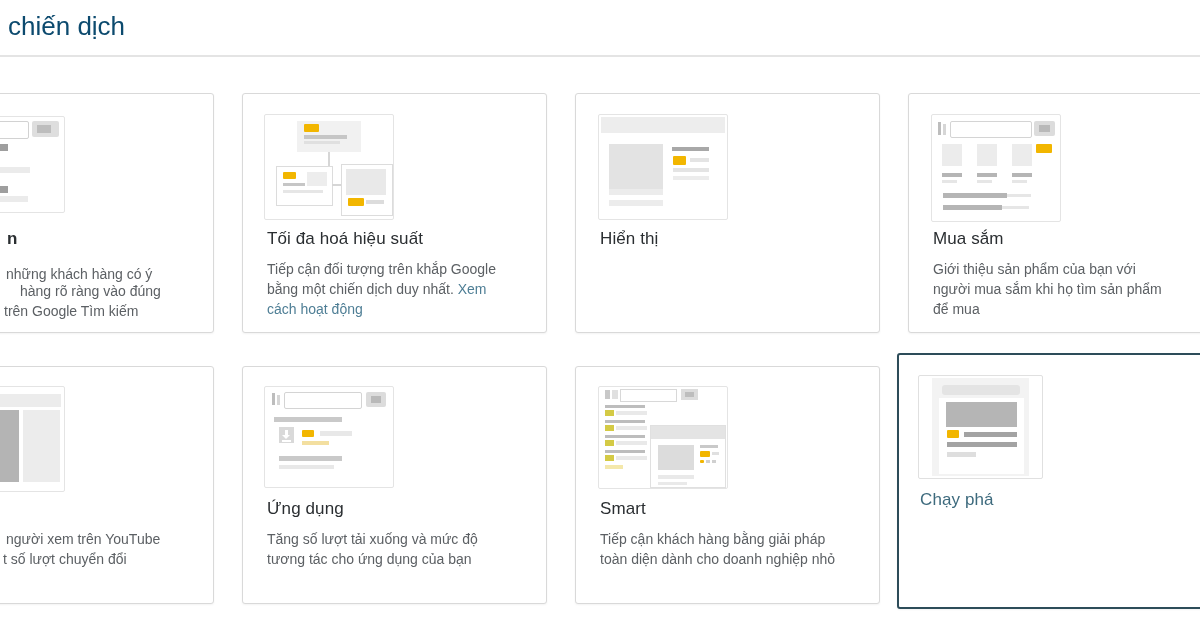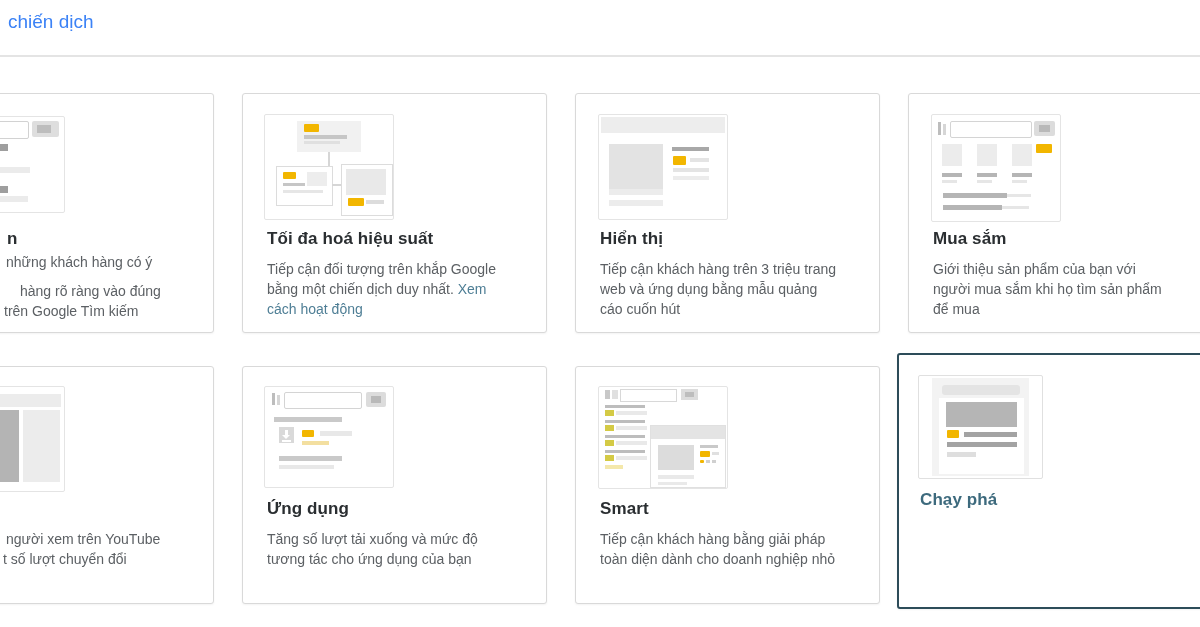--- a/index.html
+++ b/index.html
@@ -1,26 +1,26 @@
 <!DOCTYPE html>
 <html><head>
 <meta charset="utf-8">
 <style>
   html,body{margin:0;padding:0;background:#fff}
   #screen{position:relative;width:1200px;height:627px;background:#fff;overflow:hidden;
           font-family:"Liberation Sans","DejaVu Sans",sans-serif;color:#202124}
-  .hdr-title{position:absolute;left:8px;top:11px;font-size:19px;color:#3b82f6;white-space:nowrap}
+  .hdr-title{position:absolute;left:8px;top:11px;font-size:26px;color:#0c4a6e;white-space:nowrap}
   .divider{position:absolute;left:0;top:55px;width:1200px;height:2px;background:#e4e4e4}
   .card{position:absolute;background:#fff;border:1px solid #d9d9d9;border-radius:3px;
         box-shadow:0 1px 2px rgba(0,0,0,.05);cursor:pointer}
   .card.selected{border:2px solid #2d4c59}
   .thumb{position:absolute;background:#fff;border:1px solid #e4e4e4;border-radius:2px}
   .s{position:absolute;display:block}
   .y{background:#f2b600;border-radius:1px}
-  .card-title{position:absolute;left:24px;font-size:17px;font-weight:700;color:#2a2e31;white-space:nowrap;letter-spacing:.1px}
+  .card-title{position:absolute;left:24px;font-size:17px;font-weight:400;color:#2a2e31;white-space:nowrap;letter-spacing:.1px}
   .card-desc{position:absolute;left:24px;font-size:14px;line-height:20px;color:#5c6064}
   .frag{position:absolute;white-space:nowrap}
   .frag.t{font-size:17px;font-weight:700;color:#2a2e31}
   .frag.d{font-size:14px;color:#5c6064}
   .link{color:#4e7e95}
   .selected .card-title{color:#3d6a7d}
   .selected .card-desc{color:#4f7b8e}
 </style>
 </head>
 <body>
@@ -34,21 +34,21 @@
     <div class="thumb" style="left:25px;top:22px;width:128px;height:95px">
       <i class="s" style="left:8px;top:4px;width:83px;height:16px;background:#fff;border:1px solid #d2d2d2;border-radius:2px"></i>
       <i class="s" style="left:96px;top:4px;width:27px;height:16px;background:#dedede;border-radius:2px"></i>
       <i class="s" style="left:101px;top:8px;width:14px;height:8px;background:#bdbdbd"></i>
       <i class="s" style="left:60px;top:27px;width:12px;height:7px;background:#9e9e9e"></i>
       <i class="s" style="left:8px;top:50px;width:86px;height:6px;background:#ebebeb"></i>
       <i class="s" style="left:60px;top:69px;width:12px;height:7px;background:#9e9e9e"></i>
       <i class="s" style="left:8px;top:79px;width:84px;height:6px;background:#ebebeb"></i>
     </div>
     <div class="frag t" style="left:97px;top:135px">n</div>
-    <div class="frag d" style="left:96px;top:160px">những khách hàng có ý</div>
+    <div class="frag d" style="left:96px;top:172px">những khách hàng có ý</div>
     <div class="frag d" style="left:110px;top:189px">hàng rõ ràng vào đúng</div>
     <div class="frag d" style="left:94px;top:209px">trên Google Tìm kiếm</div>
   </div>
 
   <div class="card" style="left:242px;top:93px;width:303px;height:238px">
     <div class="thumb" style="left:21px;top:20px;width:128px;height:104px">
       <i class="s" style="left:32px;top:6px;width:64px;height:31px;background:#f1f1f1"></i>
       <i class="s y" style="left:39px;top:9px;width:15px;height:8px"></i>
       <i class="s" style="left:39px;top:20px;width:43px;height:4px;background:#c6c6c6"></i>
       <i class="s" style="left:39px;top:26px;width:36px;height:3px;background:#e0e0e0"></i>
@@ -74,21 +74,20 @@
       <i class="s" style="left:10px;top:29px;width:54px;height:48px;background:#e3e3e3"></i>
       <i class="s" style="left:73px;top:32px;width:37px;height:4px;background:#a8a8a8"></i>
       <i class="s y" style="left:74px;top:41px;width:13px;height:9px"></i>
       <i class="s" style="left:91px;top:43px;width:19px;height:4px;background:#e4e4e4"></i>
       <i class="s" style="left:74px;top:53px;width:36px;height:4px;background:#e4e4e4"></i>
       <i class="s" style="left:74px;top:61px;width:36px;height:4px;background:#ececec"></i>
       <i class="s" style="left:10px;top:74px;width:54px;height:6px;background:#ececec"></i>
       <i class="s" style="left:10px;top:85px;width:54px;height:6px;background:#ececec"></i>
     </div>
     <div class="card-title" style="top:135px">Hiển thị</div>
-    <div class="card-desc" style="top:165px;width:240px">Tiếp cận khách hàng trên 3 triệu trang web và ứng dụng bằng mẫu quảng cáo cuốn hút</div>
   </div>
 
   <div class="card" style="left:908px;top:93px;width:303px;height:238px">
     <div class="thumb" style="left:22px;top:20px;width:128px;height:106px">
       <i class="s" style="left:6px;top:7px;width:3px;height:13px;background:#bdbdbd"></i>
       <i class="s" style="left:11px;top:9px;width:3px;height:11px;background:#d6d6d6"></i>
       <i class="s" style="left:18px;top:6px;width:80px;height:15px;background:#fff;border:1px solid #d4d4d4;border-radius:2px"></i>
       <i class="s" style="left:102px;top:6px;width:21px;height:15px;background:#dcdcdc;border-radius:2px"></i>
       <i class="s" style="left:107px;top:10px;width:11px;height:7px;background:#b9b9b9"></i>
       <i class="s" style="left:10px;top:29px;width:20px;height:22px;background:#ececec"></i>

